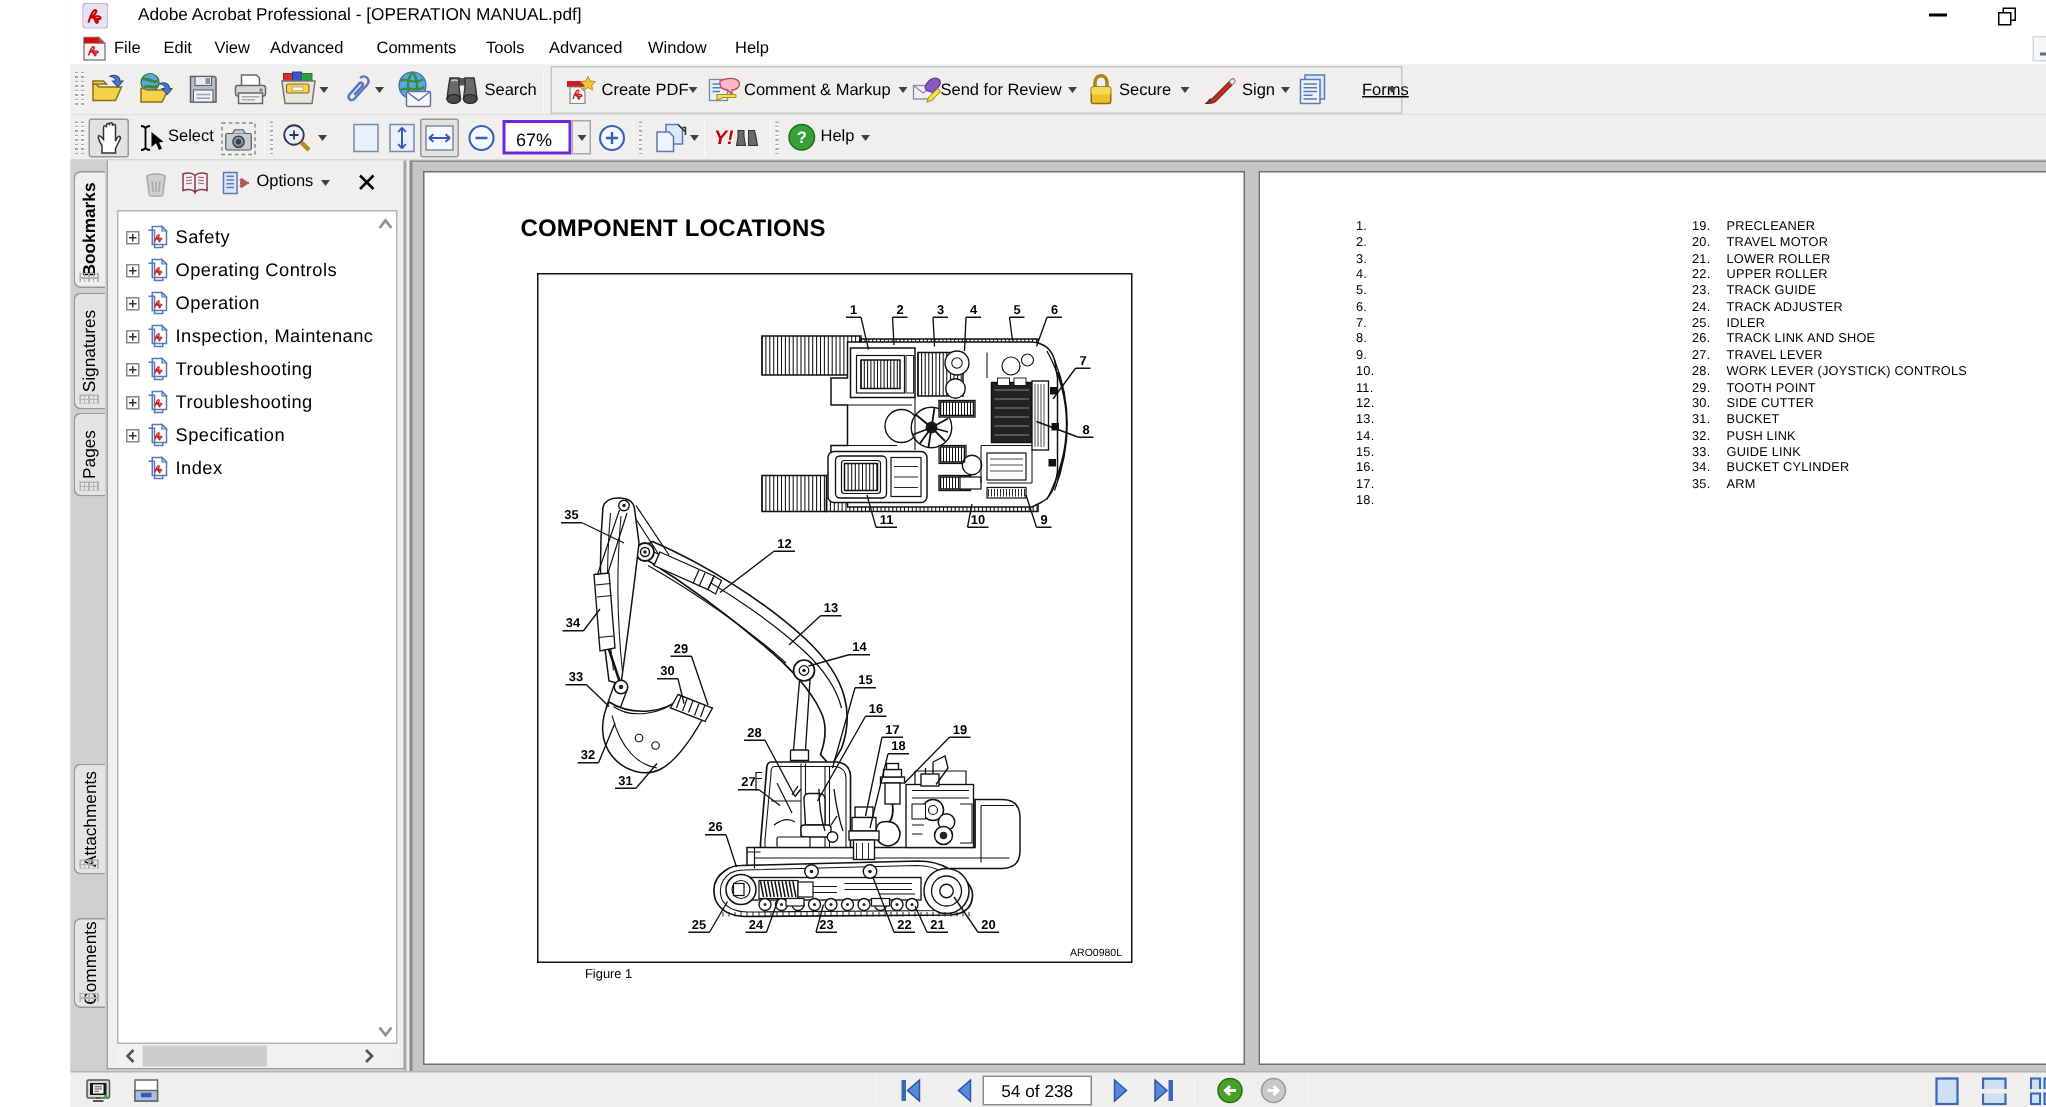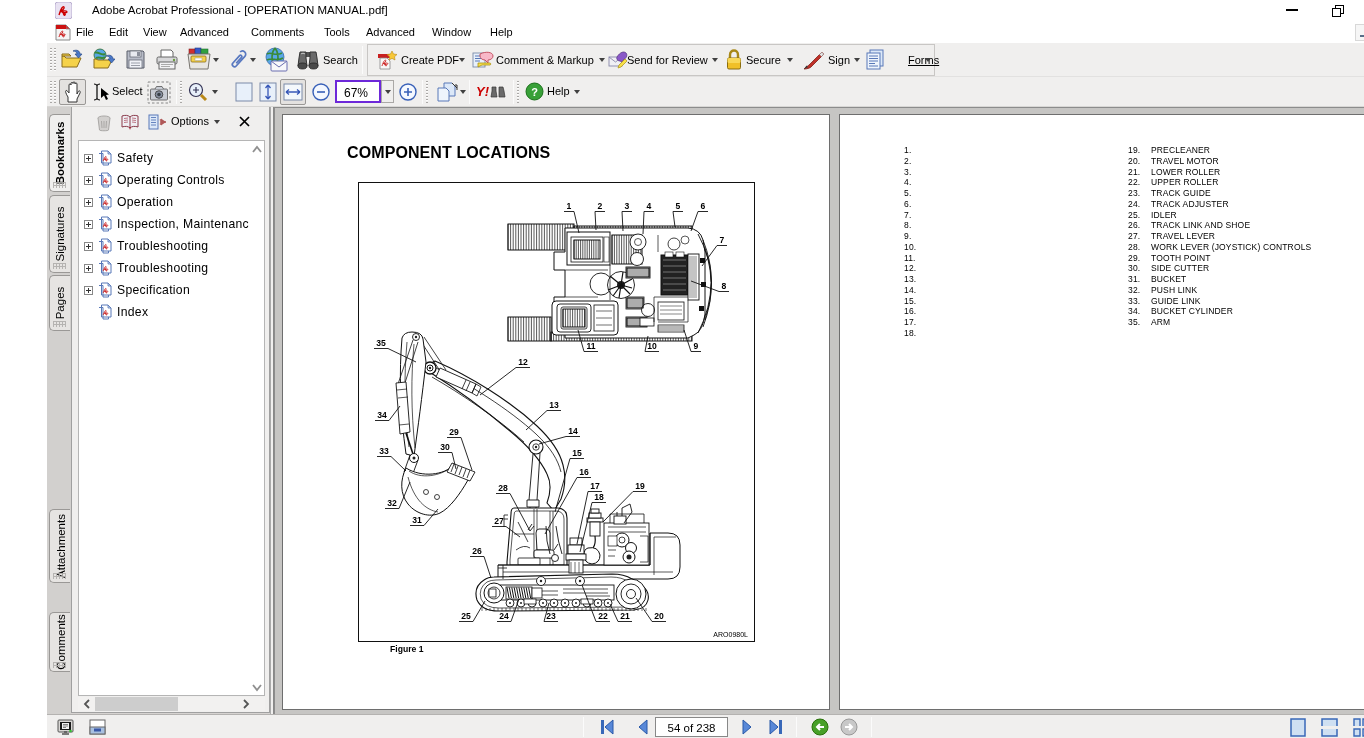--- a/index.html
+++ b/index.html
@@ -707,21 +707,21 @@
 <text x="193" y="437" font-size="8.6" font-weight="bold" text-anchor="middle" fill="#000" font-family="Liberation Sans">23</text>
             <path d="M186.0,439.5 L200.0,439.5 M186.0,439.5 L191,421" stroke="#111" stroke-width="0.9" fill="none"></path>
 <text x="245" y="437" font-size="8.6" font-weight="bold" text-anchor="middle" fill="#000" font-family="Liberation Sans">22</text>
             <path d="M238.0,439.5 L252.0,439.5 M238.0,439.5 L224,403" stroke="#111" stroke-width="0.9" fill="none"></path>
 <text x="267" y="437" font-size="8.6" font-weight="bold" text-anchor="middle" fill="#000" font-family="Liberation Sans">21</text>
             <path d="M260.0,439.5 L274.0,439.5 M260.0,439.5 L252,422" stroke="#111" stroke-width="0.9" fill="none"></path>
 <text x="301" y="437" font-size="8.6" font-weight="bold" text-anchor="middle" fill="#000" font-family="Liberation Sans">20</text>
             <path d="M294.0,439.5 L308.0,439.5 M294.0,439.5 L278,416" stroke="#111" stroke-width="0.9" fill="none"></path>
 <text x="390" y="455" font-size="7" text-anchor="end" fill="#000" font-family="Liberation Sans">ARO0980L</text>
           </svg>
-        <div class="abs" style="left:75px;top:529px;font-size:8.6px;font-weight:bold;padding-left:32px;">Figure 1</div>
+        <div class="abs" style="left:75px;top:529px;font-size:8.6px;font-weight:normal;padding-left:32px;">Figure 1</div>
 </div>
       <div class="page" id="pageR">
         <div class="plist" style="left:64px;top:30px;">1.
 2.
 3.
 4.
 5.
 6.
 7.
 8.

